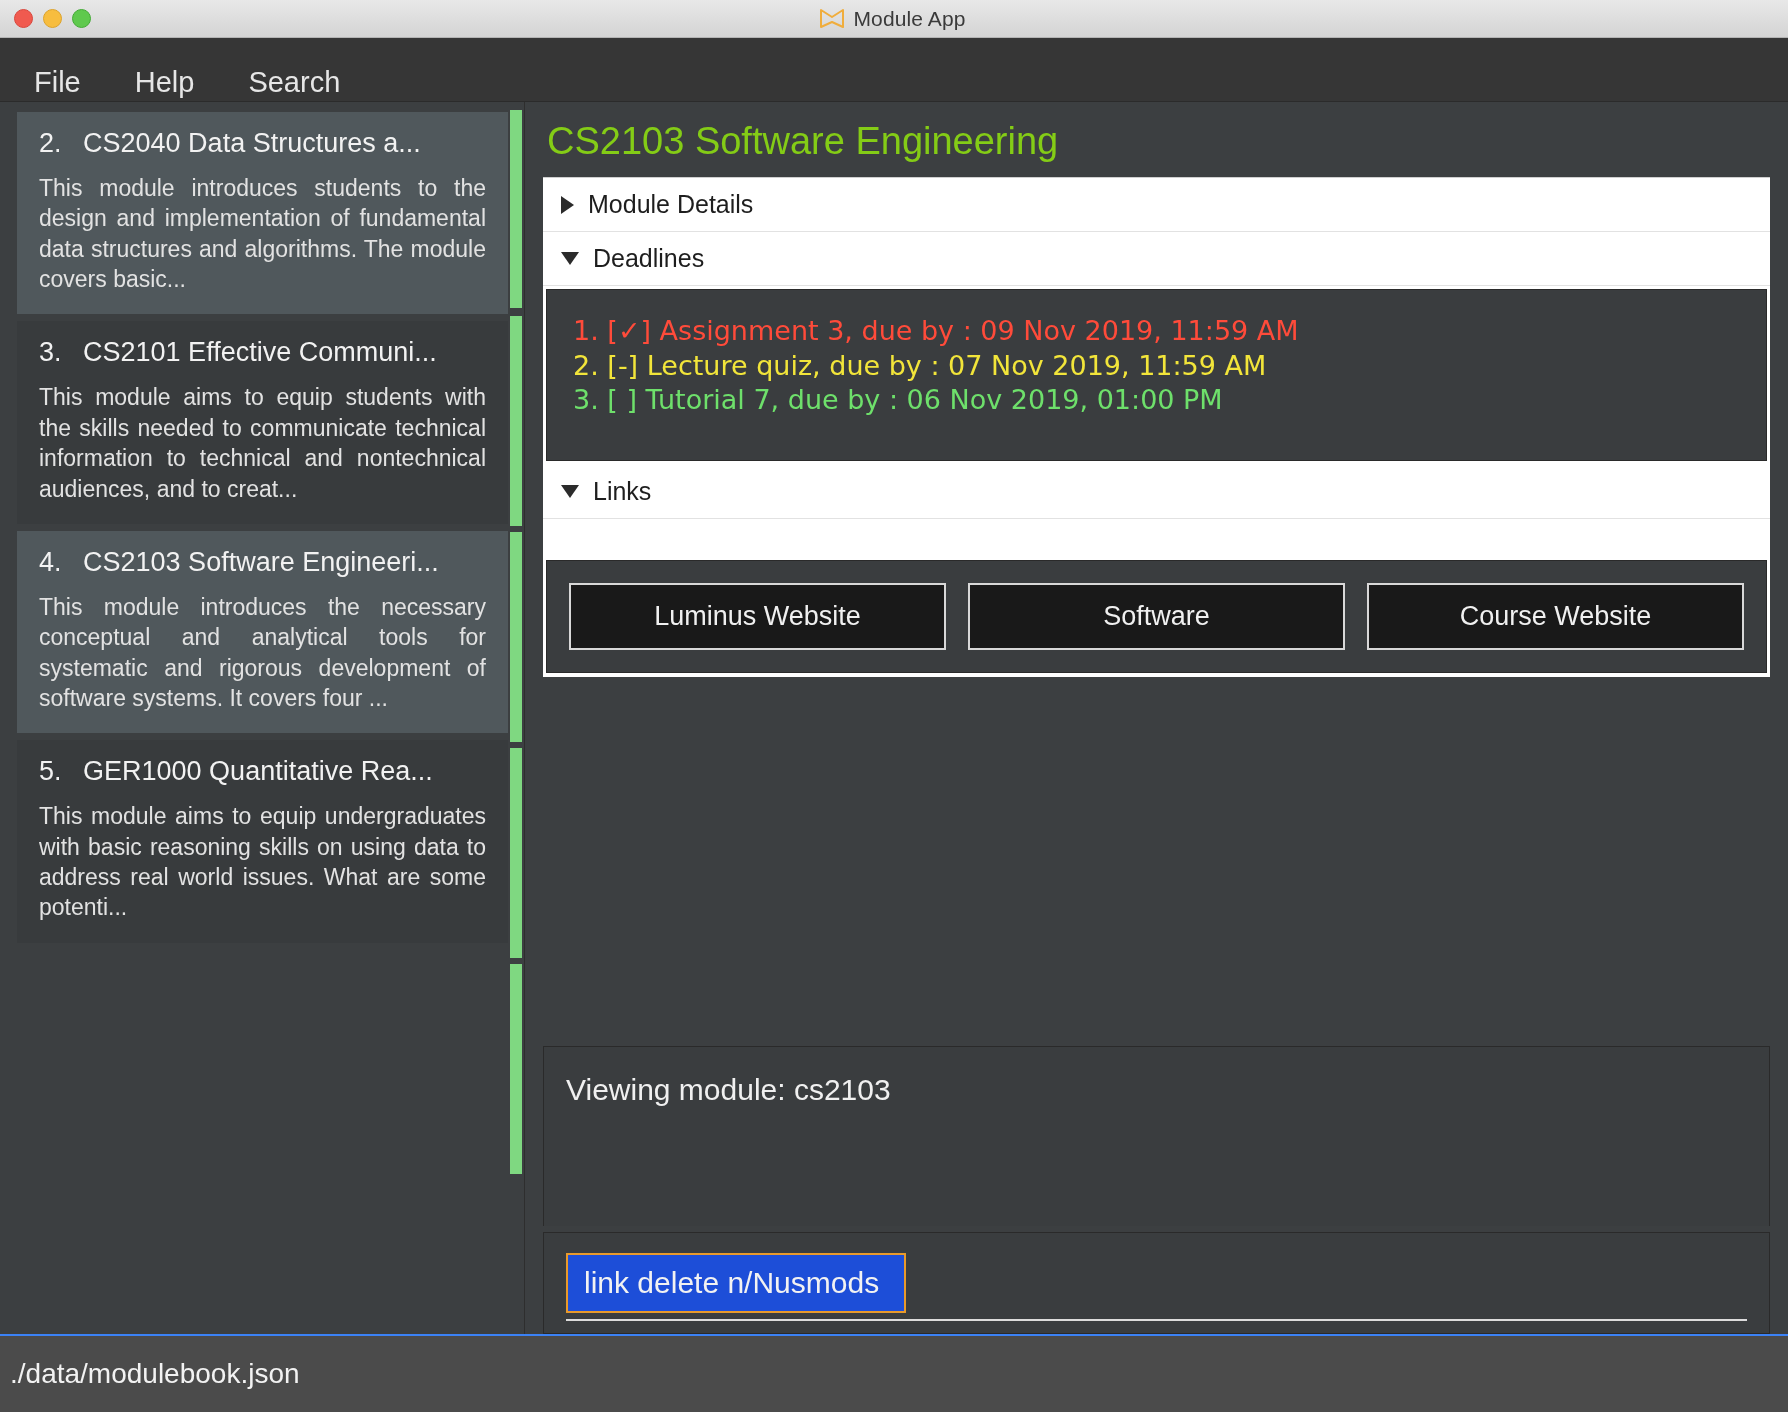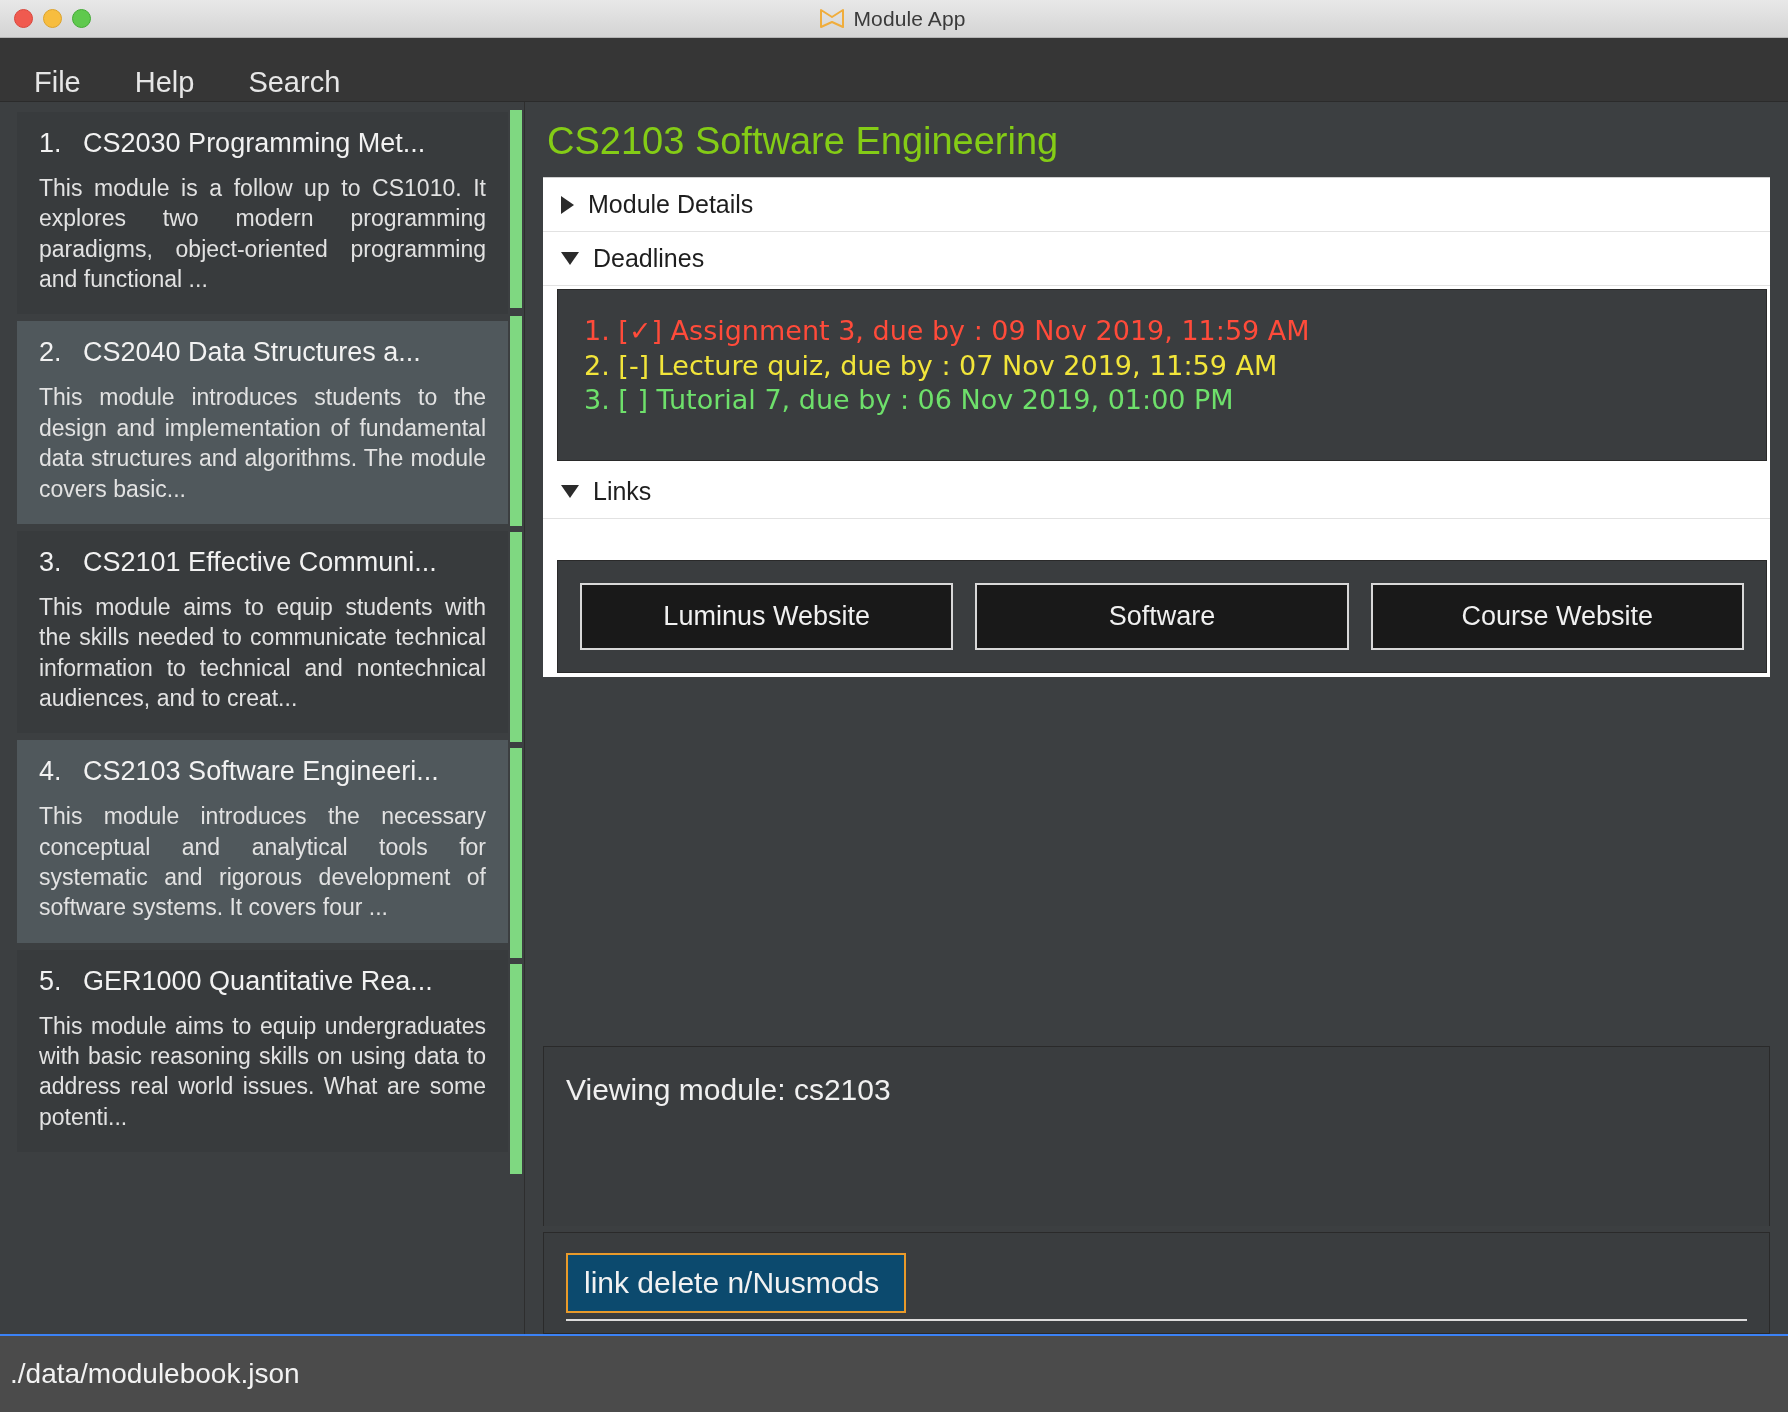--- a/index.html
+++ b/index.html
@@ -186,21 +186,21 @@
     border-width: 9px 0 9px 13px;
     border-color: transparent transparent transparent #2b2b2b;
   }
   .tri.down {
     border-width: 13px 9px 0 9px;
     border-color: #2b2b2b transparent transparent transparent;
   }
 
   .acc-body {
     background: #ffffff;
-    padding: 3px 3px 4px 14px;
+    padding: 3px 3px 4px 3px;
   }
   .acc-inner {
     background: #3a3d3f;
     border: 1px solid #2a2a2a;
   }
 
   .deadlines-box {
     padding: 24px 26px 40px 26px;
     min-height: 172px;
   }
@@ -254,21 +254,21 @@
     margin: 6px 18px 0 18px;
     background: #3a3d3f;
     border: 1px solid #2a2a2a;
     display: flex;
     align-items: center;
     padding-left: 22px;
     position: relative;
   }
   .cmd-input {
     border: 2px solid #e89a2b;
-    background: #0c4a6e;
+    background: #1d4ed8;
     color: #f2f2f2;
     font-size: 30px;
     padding: 11px 16px;
     min-width: 340px;
     display: inline-block;
     white-space: nowrap;
   }
   .cmd-underline {
     position: absolute;
     left: 22px; right: 22px;
@@ -315,27 +315,20 @@
     <span class="menu-item">Help</span>
     <span class="menu-item">Search</span>
   </div>
 
   <div class="body">
 
     <div class="left-pane">
       <div class="left-wrap">
         <div class="list-viewport">
 
-          <div class="mod-card">
-            <div class="mod-title">
-              <span class="num">1.</span>
-              <span>CS2030 Programming Met...</span>
-            </div>
-            <div class="mod-desc">This module is a follow up to CS1010. It explores two modern programming paradigms, object-oriented programming and functional ...</div>
-          </div>
 
           <div class="mod-card selected">
             <div class="mod-title">
               <span class="num">2.</span>
               <span>CS2040 Data Structures a...</span>
             </div>
             <div class="mod-desc">This module introduces students to the design and implementation of fundamental data structures and algorithms. The module covers basic...</div>
           </div>
 
           <div class="mod-card">

